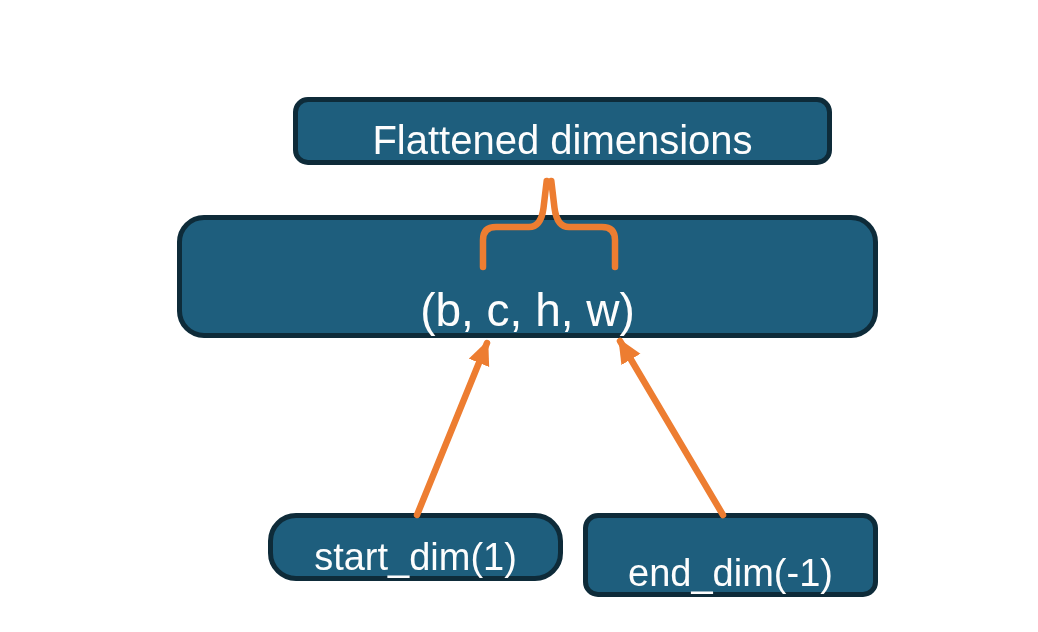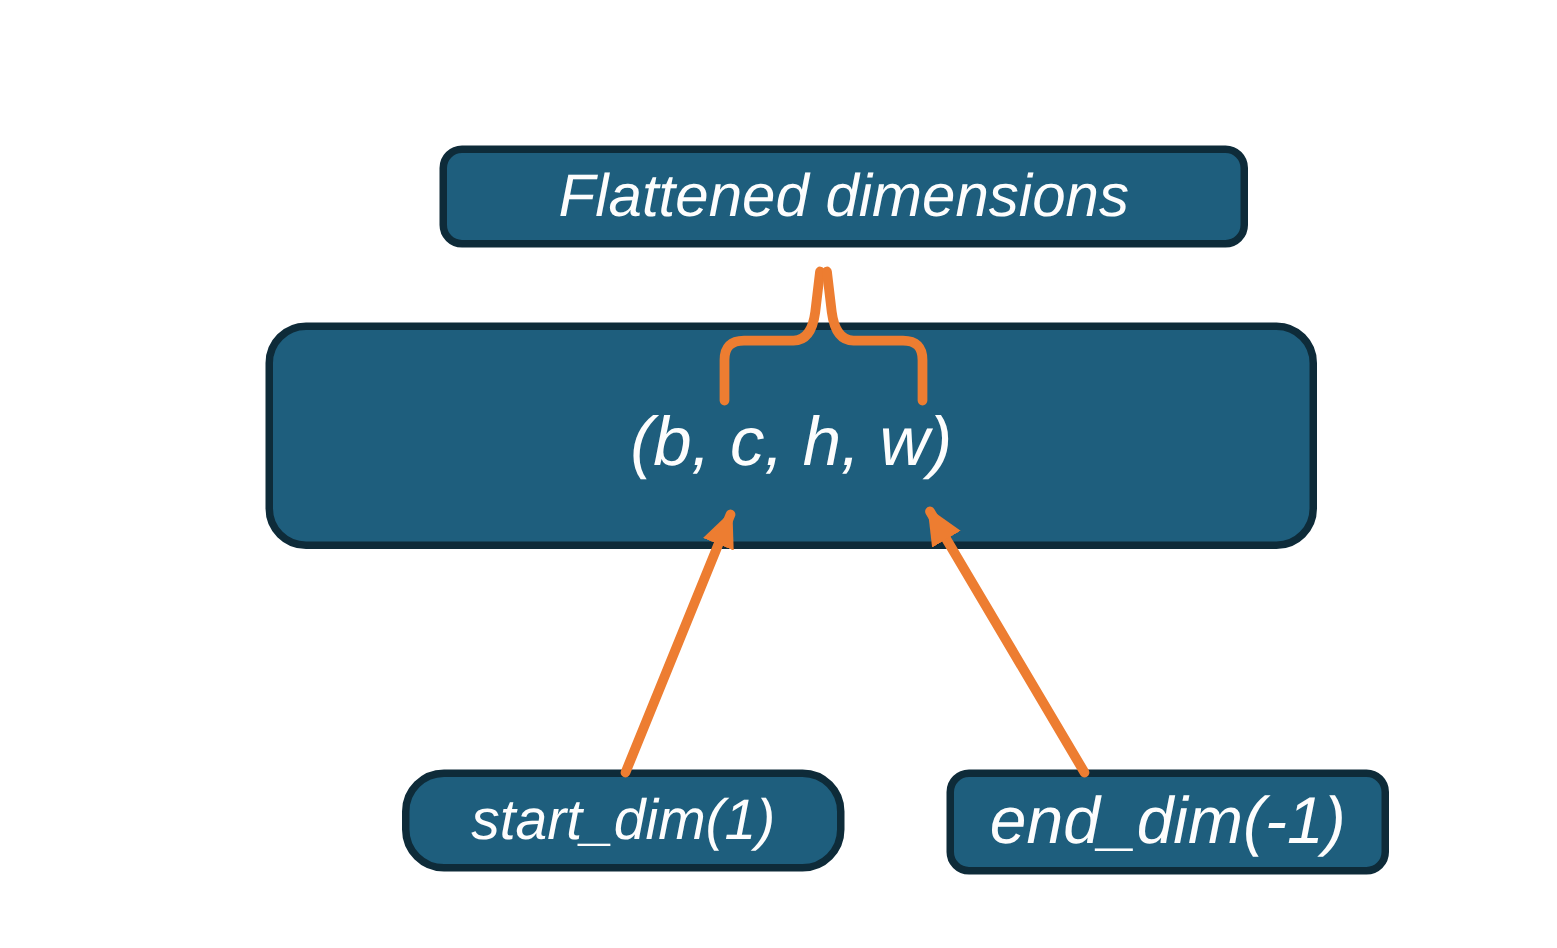--- a/index.html
+++ b/index.html
@@ -20,51 +20,49 @@
     height: 632px;
     background: var(--background);
     overflow: hidden;
   }
   .node {
     position: absolute;
     background: var(--node-fill);
     border: 5px solid var(--node-border);
     color: var(--text);
     display: flex;
-    align-items: center;
+    align-items: flex-end;
     justify-content: center;
     z-index: 1;
     line-height: 1;
-    font-style: italic;
   }
   .node-title {
     left: 293px; top: 97px;
     width: 539px; height: 68px;
     border-radius: 15px;
     font-size: 40px;
   }
   .node-tensor {
     left: 177px; top: 215px;
-    width: 701px; height: 151px;
+    width: 701px; height: 123px;
     border-radius: 27px;
     font-size: 46px;
     padding-top: 6px;
   }
   .node-start {
     left: 268px; top: 513px;
     width: 295px; height: 68px;
     border-radius: 28px;
     font-size: 38px;
   }
   .node-end {
     left: 583px; top: 513px;
-    width: 295px; height: 70px;
+    width: 295px; height: 84px;
     border-radius: 15px;
-    font-size: 44px;
-    margin-left: 48px;
+    font-size: 38px;
   }
   svg.overlay {
     position: absolute;
     left: 0; top: 0;
     width: 1038px; height: 632px;
     z-index: 3;
     pointer-events: none;
   }
   svg.overlay .orange-stroke {
     stroke: var(--arrow);

